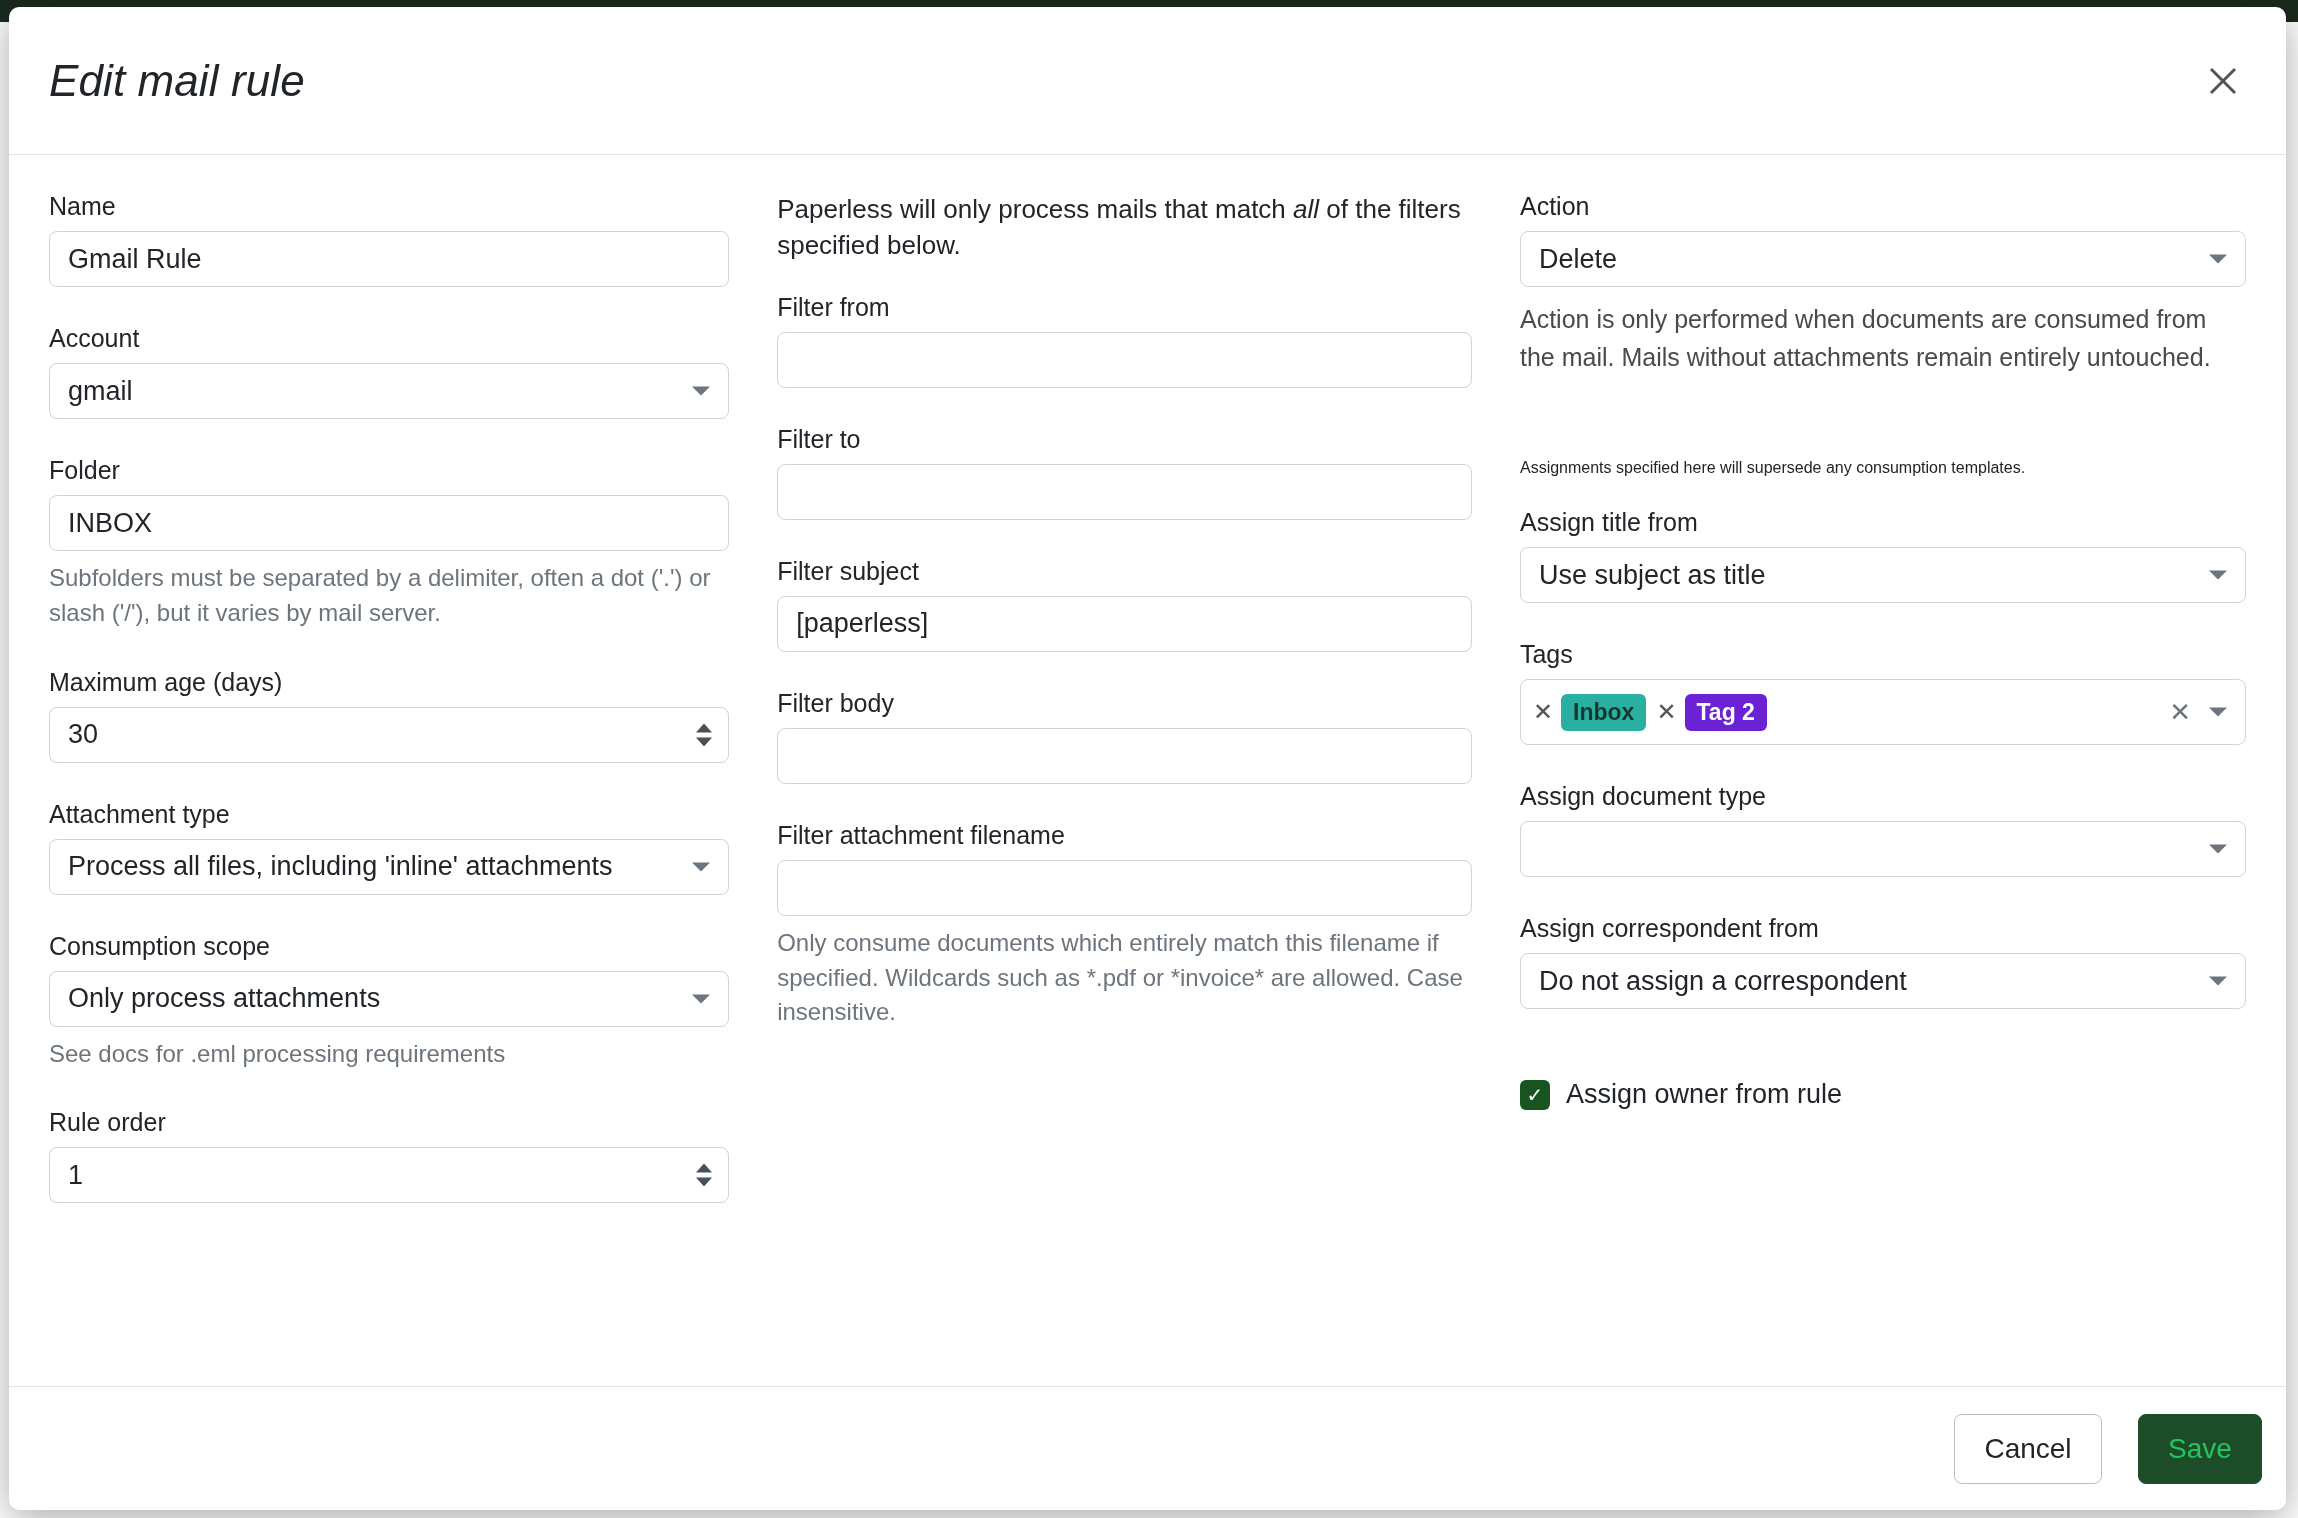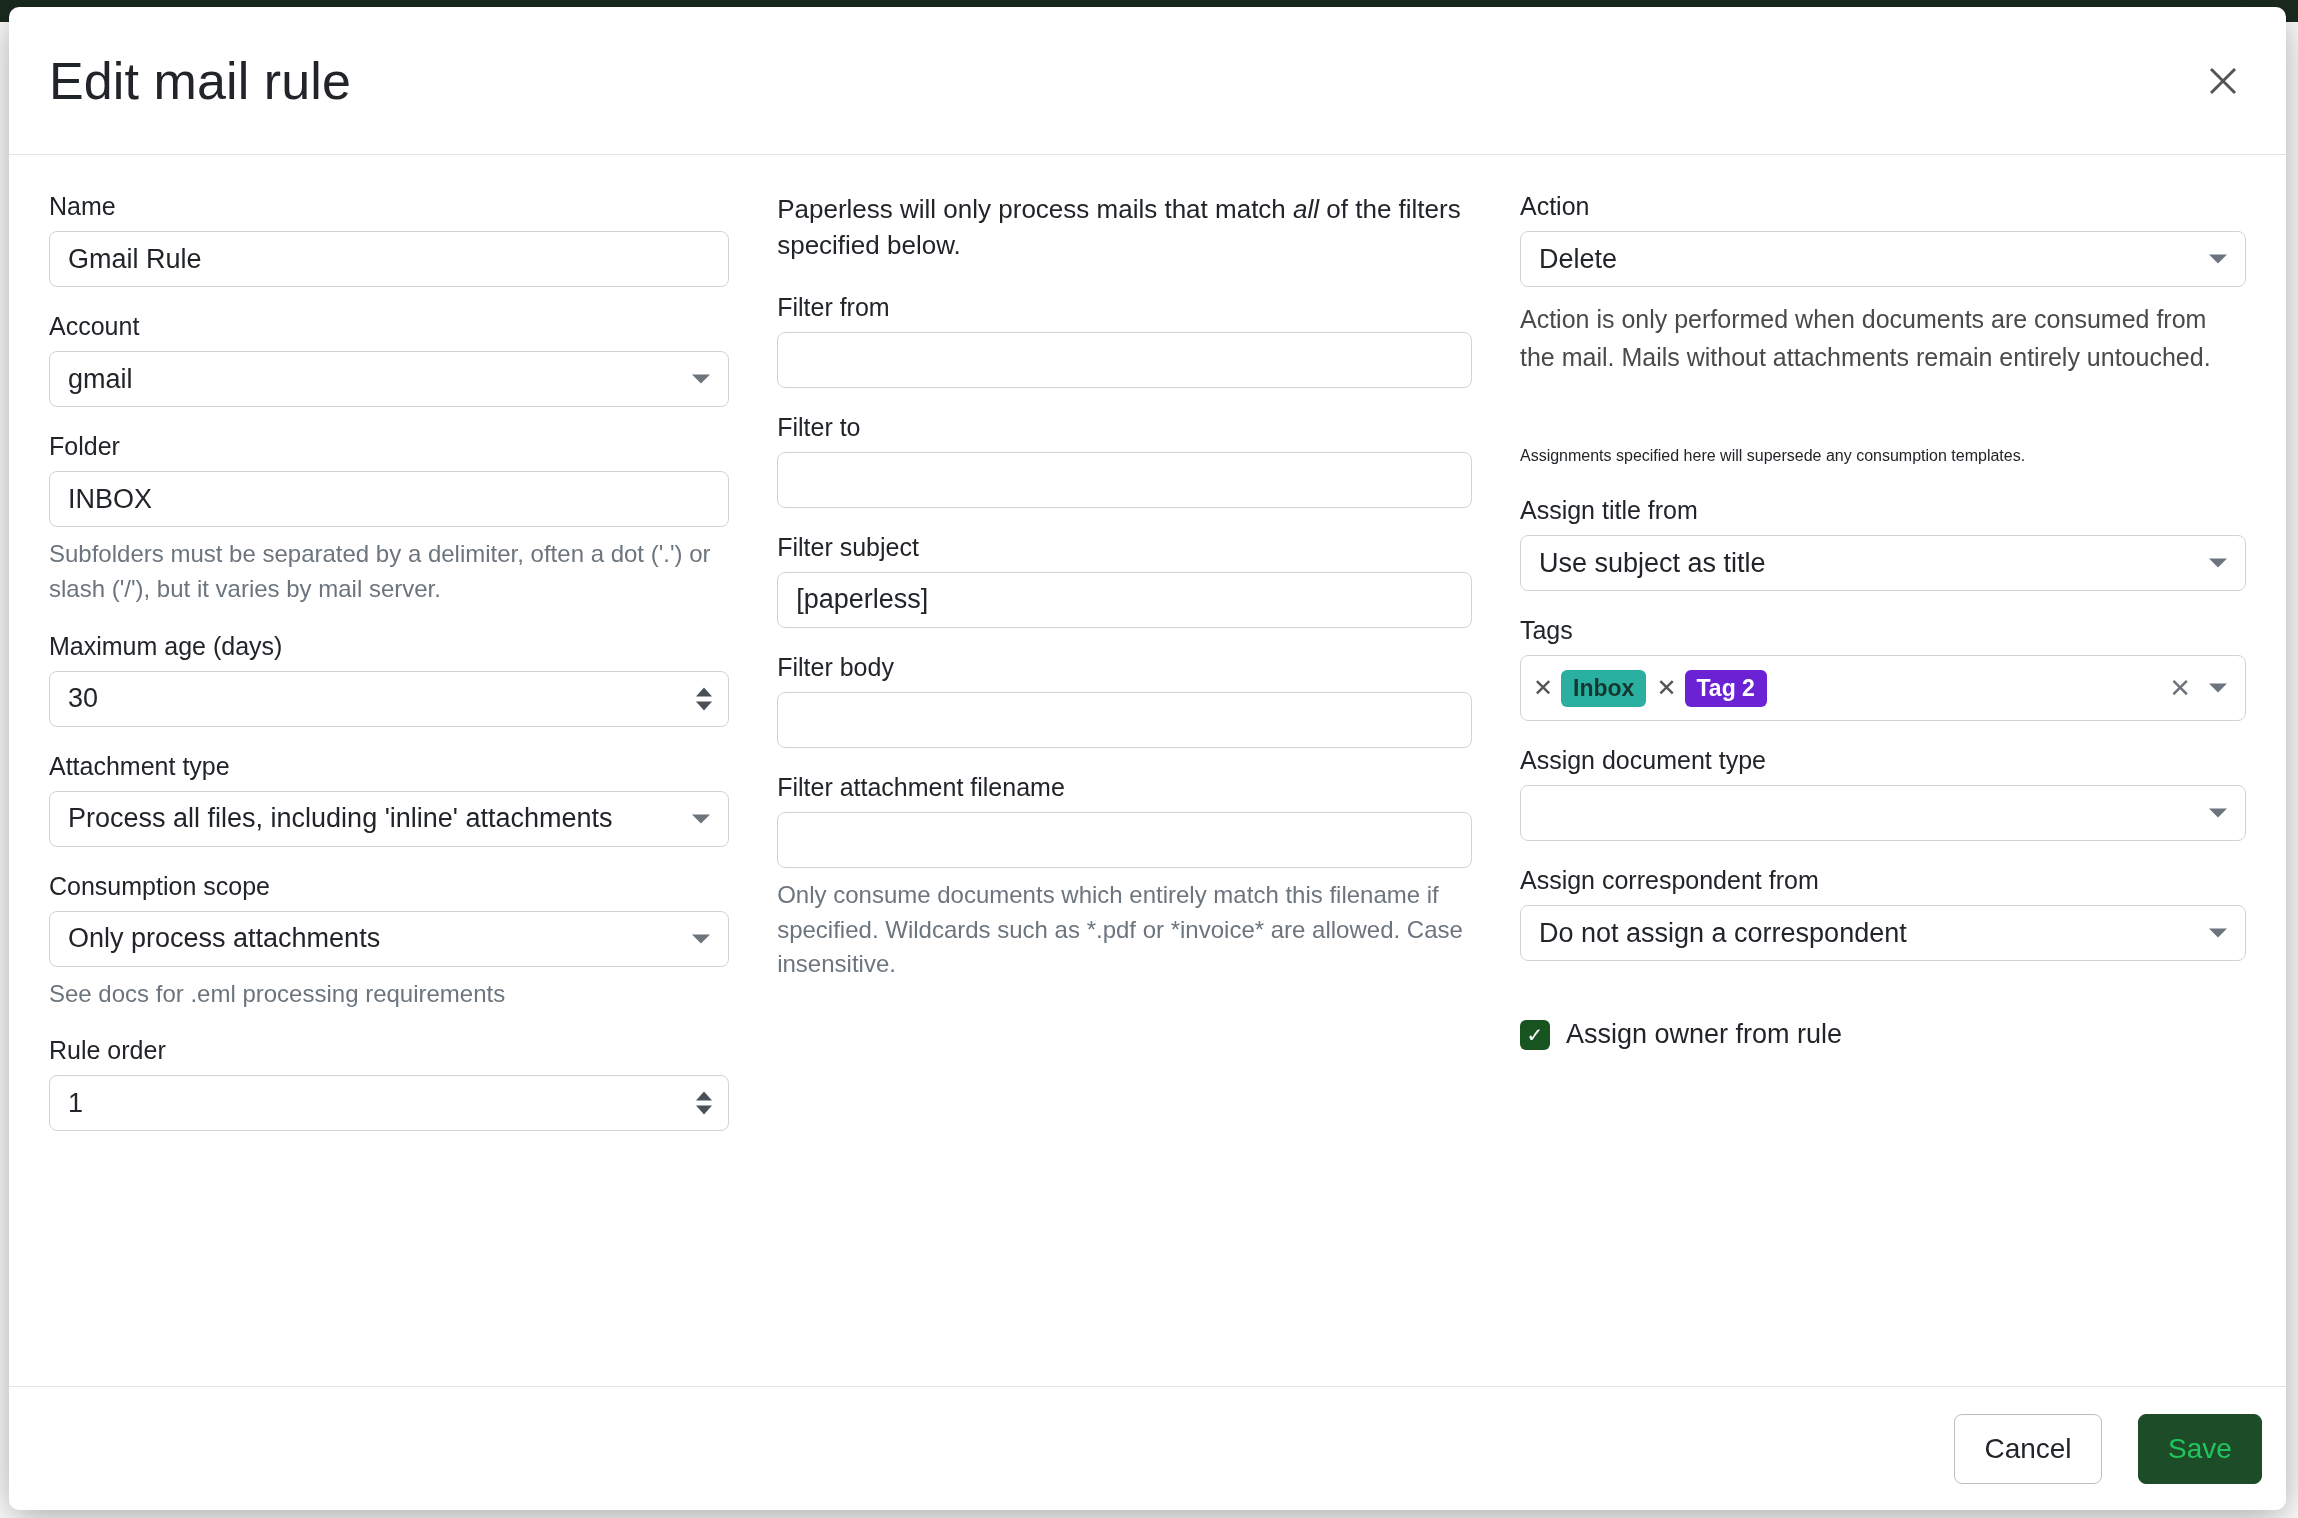--- a/index.html
+++ b/index.html
@@ -49,24 +49,25 @@
   .modal-header {
     height: 148px;
     flex: 0 0 148px;
     border-bottom: 1px solid #e3e3e3;
     display: flex;
     align-items: center;
     padding: 0 40px;
     position: relative;
   }
   .modal-title {
-    font-size: 52px;
+    font-size: 44px;
     color: #212529;
     font-weight: 400;
     letter-spacing: 0.1px;
+    font-style: italic;
   }
   .close-btn {
     position: absolute;
     right: 40px;
     top: 50%;
     transform: translateY(-50%);
     width: 46px;
     height: 46px;
     display: flex;
     align-items: center;
@@ -90,21 +91,21 @@
   .col-mid { width: 760px; padding-right: 48px; }
   .col-right { width: 744px; }
 
   label.field-label {
     display: block;
     font-size: 25px;
     color: #212529;
     margin-bottom: 10px;
     line-height: 1.2;
   }
-  .field-block { margin-bottom: 24px; }
+  .field-block { margin-bottom: 36px; }
 
   .input, .select, .numberbox {
     width: 100%;
     height: 56px;
     border: 1px solid #ced4da;
     border-radius: 8px;
     background: #fff;
     font-size: 27px;
     color: #212529;
     padding: 0 18px;

